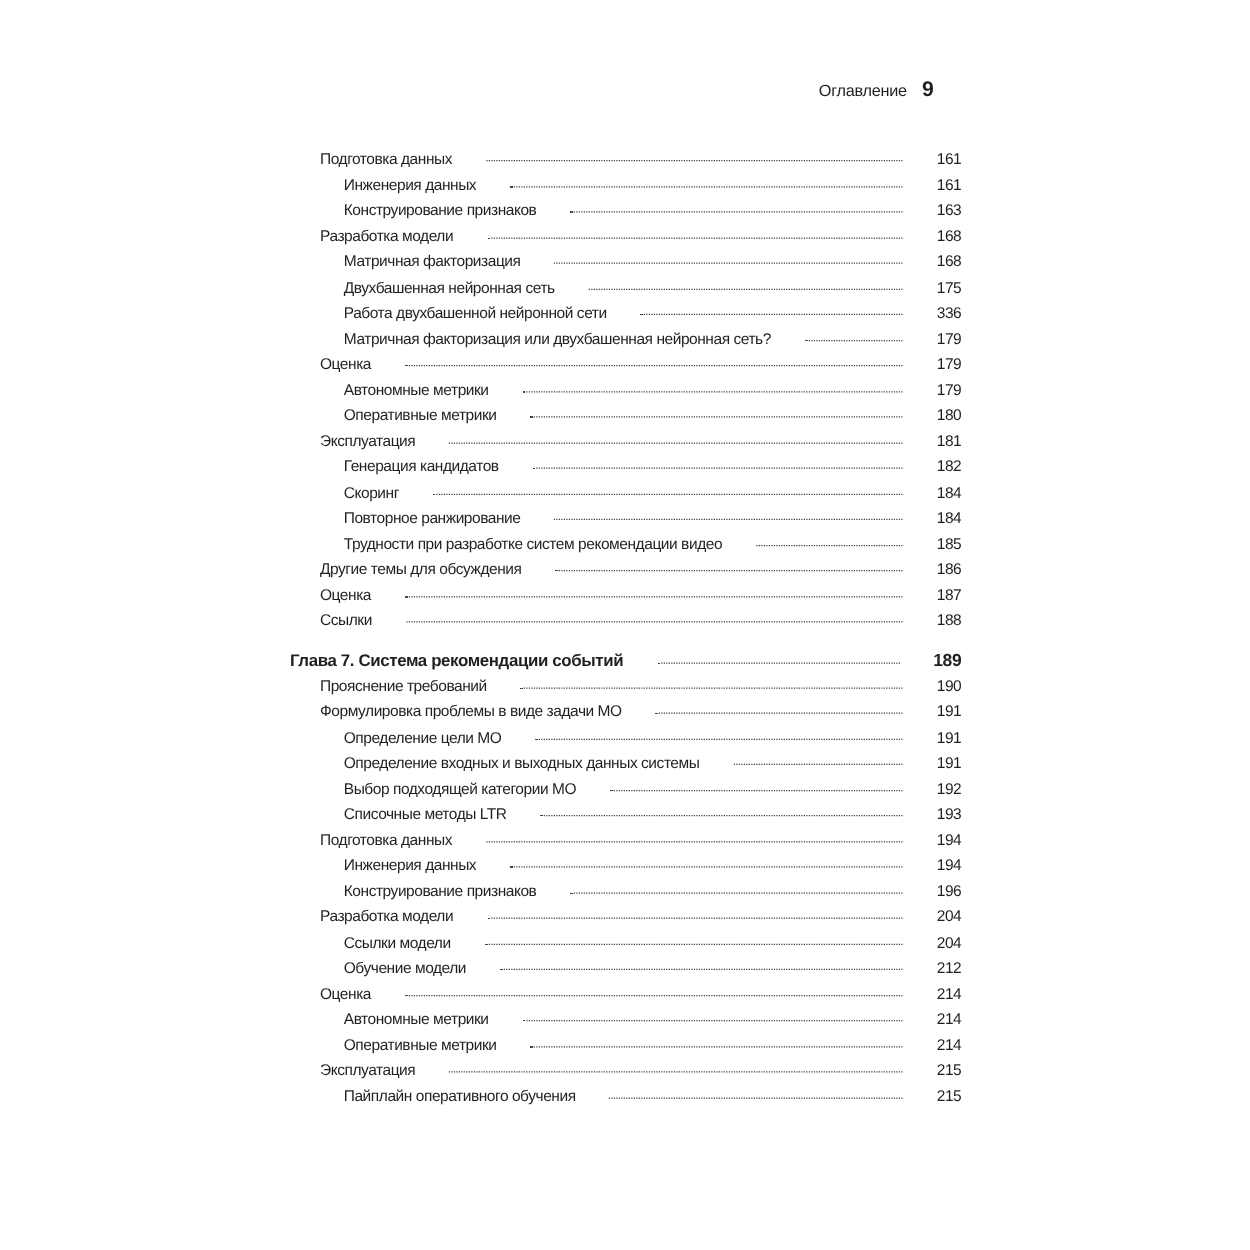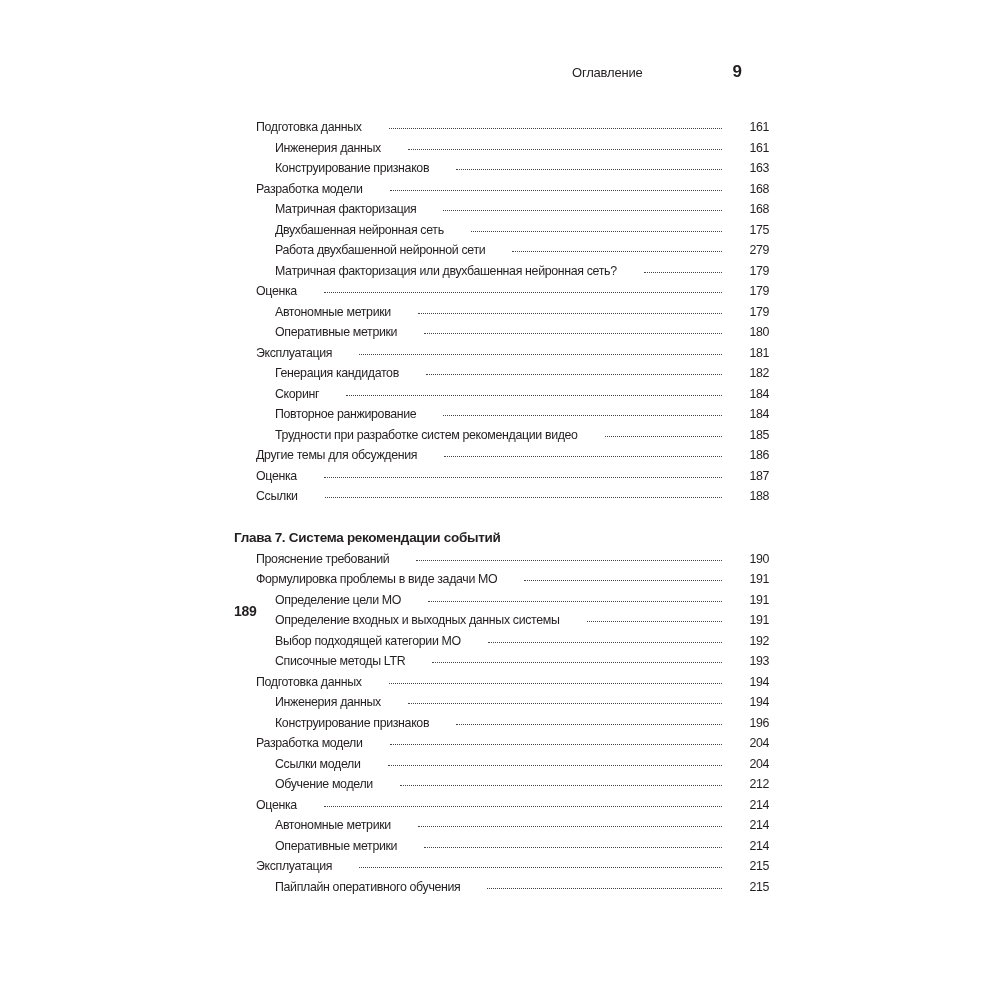--- a/index.html
+++ b/index.html
@@ -1,39 +1,39 @@
 <!DOCTYPE html>
 <html><head>
 <meta charset="utf-8">
 <style>
   html, body { margin: 0; padding: 0; background: #ffffff; }
   body {
     width: 1000px; height: 1000px; position: relative; overflow: hidden;
     font-family: "Liberation Sans", sans-serif; color: #231f20;
   }
   .running-head {
-    position: absolute; top: 62px; left: 572px; width: 170px; height: 24px;
-    display: flex; justify-content: space-between; align-items: baseline; gap: 12px;
+    position: absolute; top: 62px; left: 616px; width: 170px; height: 24px;
+    display: flex; justify-content: center; align-items: baseline; gap: 12px;
   }
   .running-head .section { font-size: 13px; letter-spacing: -0.2px; font-stretch: condensed; }
   .running-head .page { font-size: 17px; font-weight: bold; }
   .toc { position: absolute; left: 232px; top: 117px; width: 537px; }
   .toc-row {
     display: flex; align-items: baseline; height: 20.5px; line-height: 20.5px;
     font-size: 12.4px; letter-spacing: -0.35px; white-space: nowrap; gap: 25px;
   }
   .toc-row .title { flex: 0 0 auto; }
   .toc-row .leader {
     flex: 1 1 auto; margin: 0 2px; height: 1px; align-self: baseline;
     border-bottom: 1.2px dotted #444; position: relative; top: -2px;
   }
   .toc-row .pg { flex: 0 0 auto; text-align: left; }
   .lvl1 { padding-left: 24px; }
   .lvl2 { padding-left: 43px; }
-  .chapter { font-weight: bold; font-size: 13.5px; height: 22px; line-height: 22px; margin-top: 20px; letter-spacing: -0.3px; flex-direction: column; }
+  .chapter { font-weight: bold; font-size: 13.5px; height: 22px; line-height: 22px; margin-top: 10px; letter-spacing: -0.3px; }
   .chapter .pg { font-size: 14px; }
 </style>
 </head>
 <body>
 
 <div class="running-head">
   <span class="section">Оглавление</span>
   <span class="page">9</span>
 </div>
 
@@ -65,21 +65,21 @@
         <span class="pg">168</span>
       </div>
       <div class="toc-row lvl2">
         <span class="title">Двухбашенная нейронная сеть</span>
         <span class="leader"></span>
         <span class="pg">175</span>
       </div>
       <div class="toc-row lvl2">
         <span class="title">Работа двухбашенной нейронной сети</span>
         <span class="leader"></span>
-        <span class="pg">279</span>
+        <span class="pg">336</span>
       </div>
       <div class="toc-row lvl2">
         <span class="title">Матричная факторизация или двухбашенная нейронная сеть?</span>
         <span class="leader"></span>
         <span class="pg">179</span>
       </div>
       <div class="toc-row lvl1">
         <span class="title">Оценка</span>
         <span class="leader"></span>
         <span class="pg">179</span>

